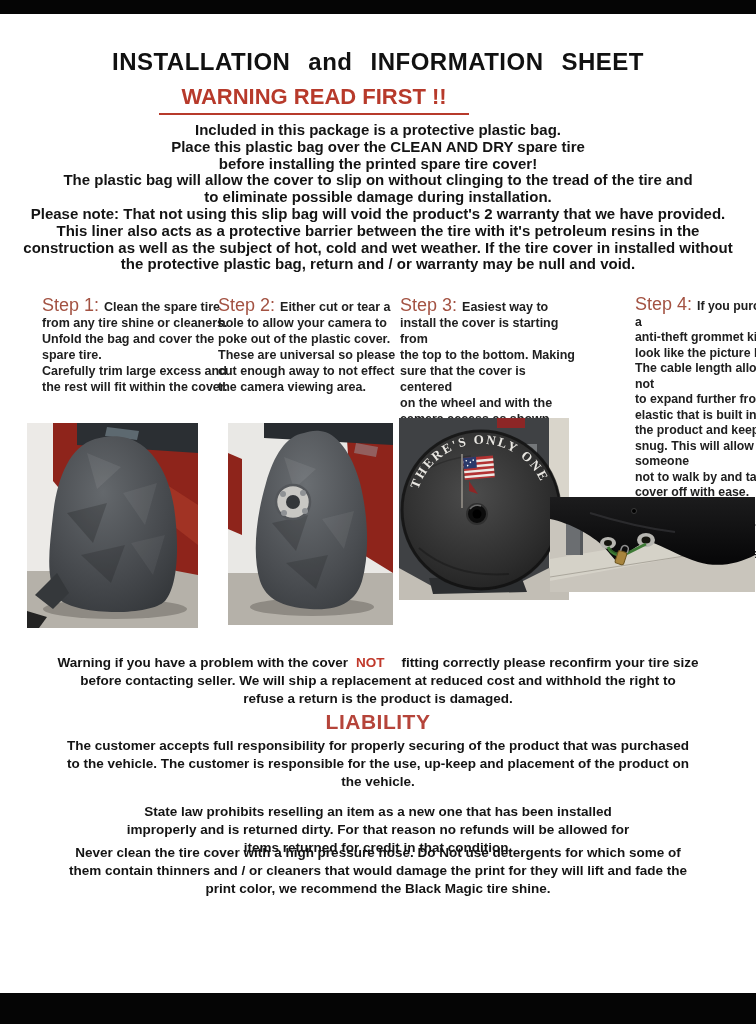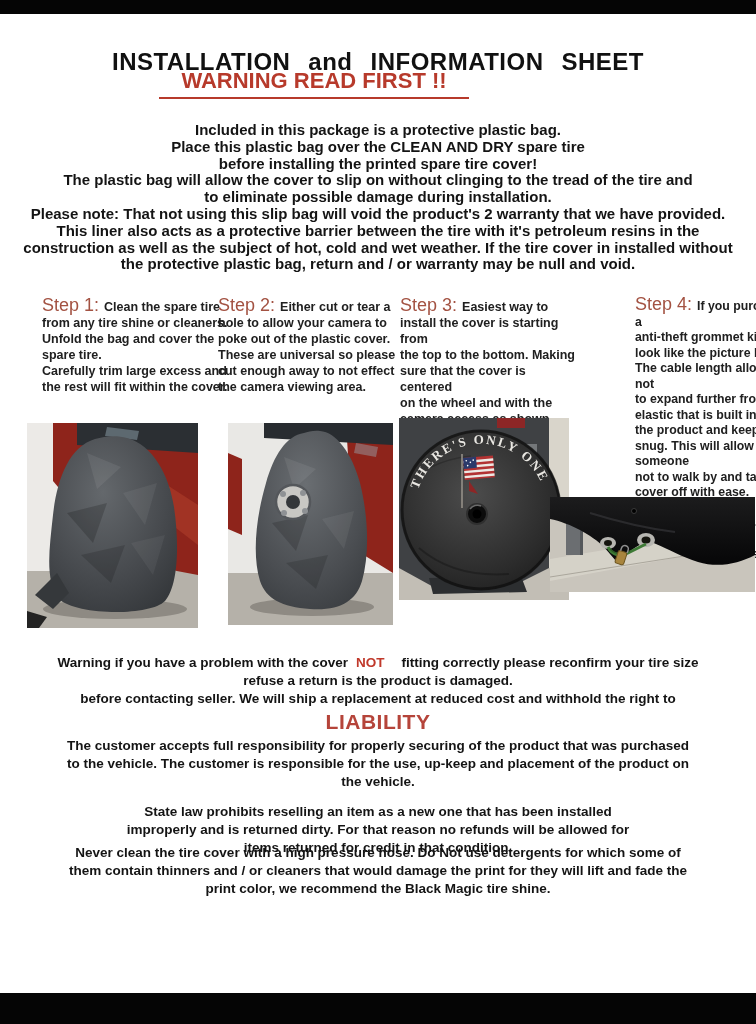--- a/index.html
+++ b/index.html
@@ -17,21 +17,21 @@
   }
   .letterbox{position:absolute;left:0;width:756px;background:#050505;}
   .letterbox.top{top:0;height:14px;}
   .letterbox.bottom{bottom:0;height:31px;}
 
   .page-title{
     position:absolute;top:48px;left:0;width:756px;text-align:center;
     font-size:24px;font-weight:bold;letter-spacing:.5px;word-spacing:.45em;color:#111;
   }
   .warning-heading{
-    position:absolute;top:68px;left:0;width:628px;text-align:center;
+    position:absolute;top:84px;left:0;width:628px;text-align:center;
     font-size:22px;font-weight:bold;color:var(--warning-red);
   }
   .warning-heading span{display:inline-block;border-bottom:2px solid var(--warning-red);padding:0 22px 3px;}
 
   .intro{
     position:absolute;top:122px;left:8px;width:740px;text-align:center;
     font-size:15px;font-weight:bold;line-height:16.8px;white-space:pre-line;color:#141414;
   }
 
   .step{position:absolute;top:297px;font-size:12.5px;font-weight:bold;line-height:16px;color:#202020;}
@@ -261,22 +261,22 @@
       <path d="M60 52 C66 58 74 58 80 54" stroke="#2c5a26" stroke-width="1.5" fill="none"></path>
       <g transform="rotate(18 70 62)">
         <rect x="66" y="54" width="9" height="13" rx="2" fill="#a8853e" stroke="#6c541f" stroke-width="1"></rect>
         <path d="M68 54 v-3 a3.5 3.5 0 0 1 7 0 v3" stroke="#8f8f8f" stroke-width="1.5" fill="none"></path>
       </g>
     </svg>
   </div>
 
   <div class="fit-warning">
     <div><span>Warning if you have a problem with the cover</span><span class="red">NOT</span><span>fitting correctly please reconfirm your tire size</span></div>
+    <div>before contacting seller. We will ship a replacement at reduced cost and withhold the right to</div>
     <div>refuse a return is the product is damaged.</div>
-    <div>before contacting seller. We will ship a replacement at reduced cost and withhold the right to</div>
   </div>
 
   <h2 class="section-heading liability-heading">LIABILITY</h2>
   <p class="body-para liability-text">The customer accepts full responsibility for properly securing of the product that was purchased
 to the vehicle.  The customer is responsible for the use, up-keep and placement of the product on
 the vehicle.</p>
 
   <p class="body-para resale-text">State law prohibits reselling an item as a new one that has been installed
 improperly and is returned dirty. For that reason no refunds will be allowed for
 items returned for credit in that condition.</p>

